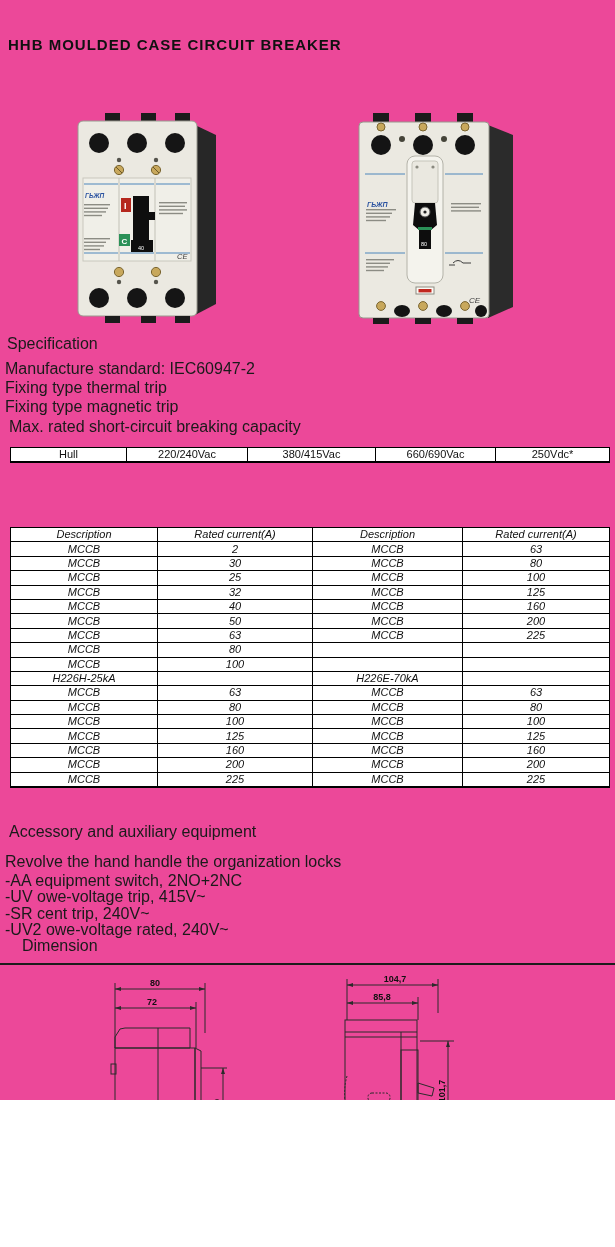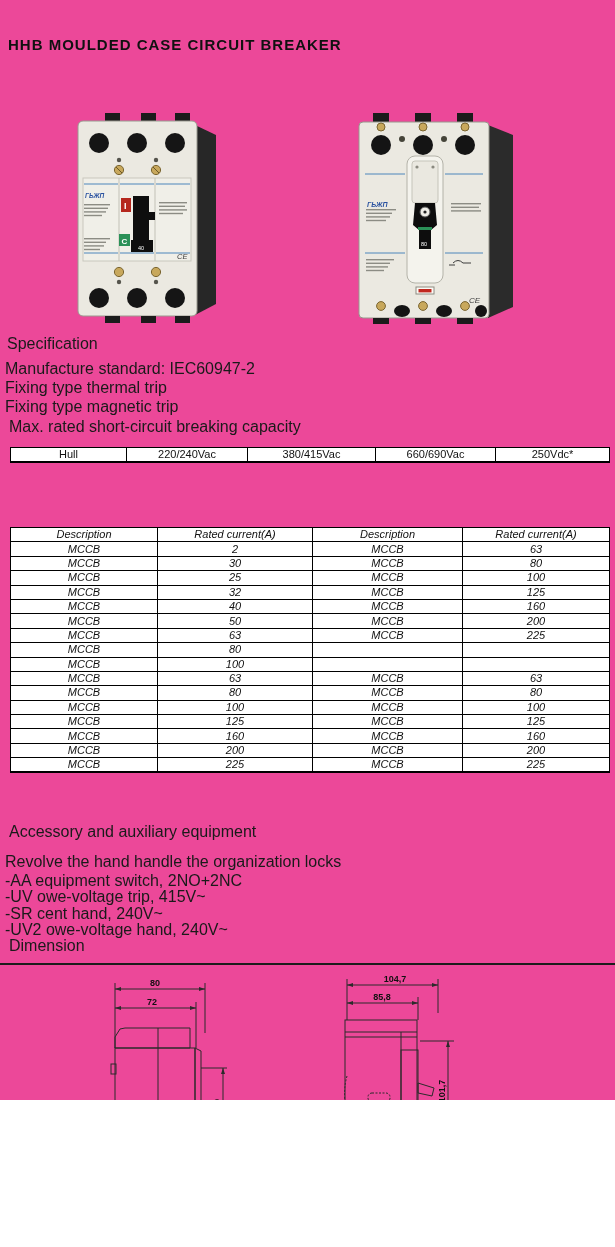--- a/index.html
+++ b/index.html
@@ -241,20 +241,26 @@
           <td></td>
           <td></td>
         </tr>
         <tr>
           <td>MCCB</td>
           <td>100</td>
           <td></td>
           <td></td>
         </tr>
         <tr>
+          <td>H226H-25kA</td>
+          <td></td>
+          <td>H226E-70kA</td>
+          <td></td>
+        </tr>
+        <tr>
           <td>MCCB</td>
           <td>63</td>
           <td>MCCB</td>
           <td>63</td>
         </tr>
         <tr>
           <td>MCCB</td>
           <td>80</td>
           <td>MCCB</td>
           <td>80</td>
@@ -289,23 +295,23 @@
           <td>MCCB</td>
           <td>225</td>
         </tr>
       </tbody>
     </table>
 
   <div class="t" style="left:9px;top:823px">Accessory and auxiliary equipment</div>
   <div class="t" style="left:5px;top:853px">Revolve the hand handle the organization locks</div>
   <div class="t" style="left:5px;top:872px">-AA equipment switch, 2NO+2NC</div>
   <div class="t" style="left:5px;top:888px">-UV owe-voltage trip, 415V~</div>
-  <div class="t" style="left:5px;top:905px">-SR cent hand, 240V~</div>
-  <div class="t" style="left:5px;top:921px">-UV2 owe-voltage hand, 240V~</div>
-  <div class="t" style="left:9px;top:937px">Dimension</div>
+  <div class="t" style="left:5px;top:905px">-SR cent trip, 240V~</div>
+  <div class="t" style="left:5px;top:921px">-UV2 owe-voltage rated, 240V~</div>
+  <div class="t" style="left:22px;top:937px">Dimension</div>
 
   <div class="rule" style="top:963px"></div>
 
   <svg class="dimsvg" style="left:102px;top:973px;width:135px;height:218px" viewBox="0 0 135 218">
     <line x1="13" y1="10" x2="13" y2="75"></line>
     <line x1="103" y1="10" x2="103" y2="60"></line>
     <line x1="94" y1="29" x2="94" y2="75"></line>
     <line x1="13" y1="16" x2="103" y2="16"></line>
     <polygon class="arr" points="13,16 19,14 19,18"></polygon>
       <polygon class="arr" points="103,16 97,14 97,18"></polygon>

